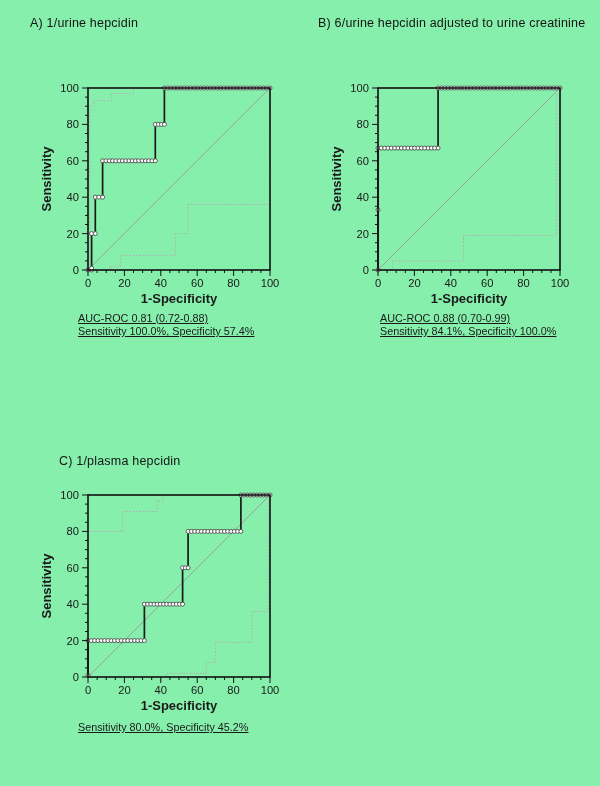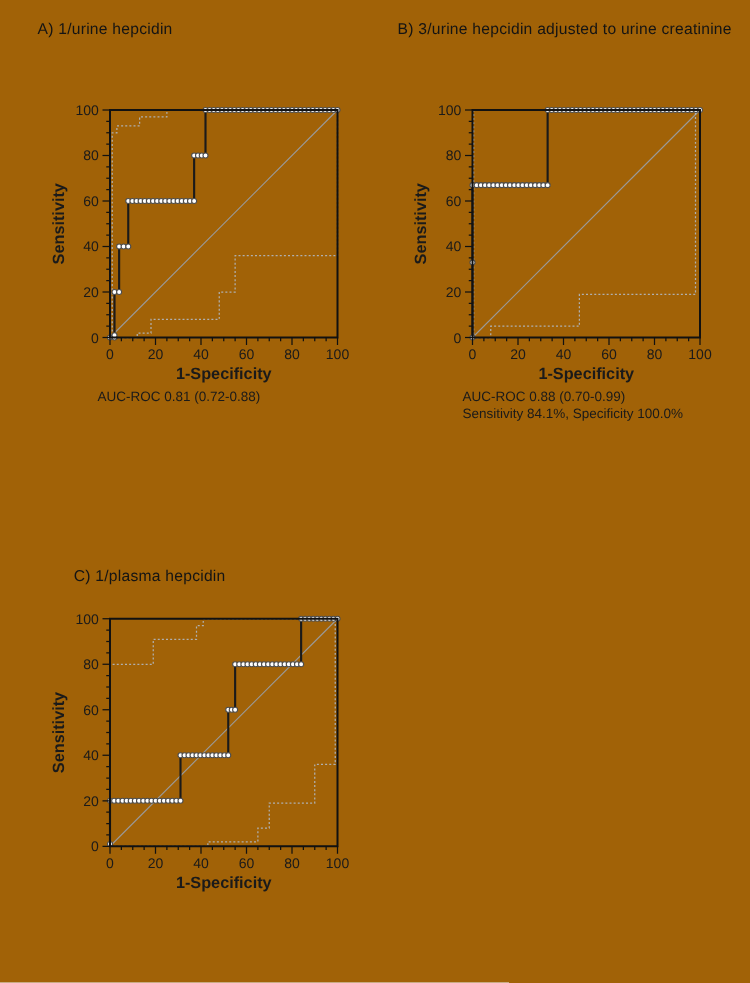--- a/index.html
+++ b/index.html
@@ -1,22 +1,22 @@
 <!DOCTYPE html>
 <html><head>
 <meta charset="utf-8">
 <style>
   html,body{margin:0;padding:0;background:#e8e8e8;}
   .page{
-    position:relative;width:600px;height:786px;background:#a16207;
+    position:relative;width:600px;height:786px;background:#86efac;
     font-family:"Liberation Sans",sans-serif;color:#111;overflow:hidden;
     margin:0 auto;
   }
   .panel-title{position:absolute;font-size:12.5px;letter-spacing:.2px;color:#141414;white-space:nowrap;}
-  .stats{position:absolute;font-size:10.8px;line-height:13.2px;color:#1a1a1a;white-space:nowrap;}
+  .stats{position:absolute;font-size:10.8px;line-height:13.2px;color:#1a1a1a;white-space:nowrap;text-decoration:underline;}
   svg.roc-svg{position:absolute;overflow:visible;}
 </style>
 </head>
 <body>
 
 <div class="page">
 
   <div class="panel-title" style="left:30px;top:16px">A) 1/urine hepcidin</div>
   <svg class="roc-svg" width="252" height="236" style="left:38px;top:80px">
       <polyline points="50.0,190.0 232.0,8.0" fill="none" stroke="#9a9a9a" stroke-width="0.9"></polyline>
@@ -144,23 +144,24 @@
         <text x="41" y="48.400000000000006" text-anchor="end">80</text>
         <text x="195.6" y="207" text-anchor="middle">80</text>
         <text x="41" y="12" text-anchor="end">100</text>
         <text x="232" y="207" text-anchor="middle">100</text>
       </g>
       <text x="0" y="0" text-anchor="middle" fill="#1a1a1a" font-size="13px" font-weight="bold" transform="translate(13,99) rotate(-90)">Sensitivity</text>
       <text x="141" y="223" text-anchor="middle" fill="#1a1a1a" font-size="13px" font-weight="bold">1-Specificity</text>
     </svg>
   <div class="stats" style="left:78px;top:312px">
     <div>AUC-ROC 0.81 (0.72-0.88)</div>
+    <div>Sensitivity 100.0%, Specificity 57.4%</div>
   </div>
 
-  <div class="panel-title" style="left:318px;top:16px">B) 3/urine hepcidin adjusted to urine creatinine</div>
+  <div class="panel-title" style="left:318px;top:16px">B) 6/urine hepcidin adjusted to urine creatinine</div>
   <svg class="roc-svg" width="252" height="236" style="left:328px;top:80px">
       <polyline points="50.0,190.0 232.0,8.0" fill="none" stroke="#9a9a9a" stroke-width="0.9"></polyline>
       <polyline points="50.0,190.0 64.6,190.0 64.6,180.9 135.5,180.9 135.5,155.4 228.4,155.4 228.4,8.0" fill="none" stroke="#b0b0b0" stroke-width="1" stroke-dasharray="1.6,1.7"></polyline>
       <polyline points="50.0,190.0 50.9,190.0 50.9,8.0 232.0,8.0" fill="none" stroke="#b0b0b0" stroke-width="1" stroke-dasharray="1.6,1.7"></polyline>
       <polyline points="50.0,190.0 50.0,129.9 50.0,68.1 110.1,68.1 110.1,8.0 232.0,8.0" fill="none" stroke="#1a1a1a" stroke-width="1.7" stroke-linejoin="miter"></polyline>
       <g>
         <circle cx="50.0" cy="68.1" r="2" fill="#ffffff" stroke="#4d4d4d" stroke-width="0.9"></circle>
         <circle cx="53.3" cy="68.1" r="2" fill="#ffffff" stroke="#4d4d4d" stroke-width="0.9"></circle>
         <circle cx="56.7" cy="68.1" r="2" fill="#ffffff" stroke="#4d4d4d" stroke-width="0.9"></circle>
         <circle cx="60.0" cy="68.1" r="2" fill="#ffffff" stroke="#4d4d4d" stroke-width="0.9"></circle>
@@ -275,21 +276,21 @@
         <text x="41" y="84.8" text-anchor="end">60</text>
         <text x="159.2" y="207" text-anchor="middle">60</text>
         <text x="41" y="48.400000000000006" text-anchor="end">80</text>
         <text x="195.6" y="207" text-anchor="middle">80</text>
         <text x="41" y="12" text-anchor="end">100</text>
         <text x="232" y="207" text-anchor="middle">100</text>
       </g>
       <text x="0" y="0" text-anchor="middle" fill="#1a1a1a" font-size="13px" font-weight="bold" transform="translate(13,99) rotate(-90)">Sensitivity</text>
       <text x="141" y="223" text-anchor="middle" fill="#1a1a1a" font-size="13px" font-weight="bold">1-Specificity</text>
     </svg>
-  <div class="stats" style="left:370px;top:312px">
+  <div class="stats" style="left:380px;top:312px">
     <div>AUC-ROC 0.88 (0.70-0.99)</div>
     <div>Sensitivity 84.1%, Specificity 100.0%</div>
   </div>
 
   <div class="panel-title" style="left:59px;top:454px">C) 1/plasma hepcidin</div>
   <svg class="roc-svg" width="252" height="236" style="left:38px;top:487px">
       <polyline points="50.0,190.0 232.0,8.0" fill="none" stroke="#9a9a9a" stroke-width="0.9"></polyline>
       <polyline points="50.0,190.0 128.3,190.0 128.3,186.4 168.3,186.4 168.3,175.4 177.4,175.4 177.4,155.4 213.8,155.4 213.8,124.5 230.2,124.5 230.2,8.0" fill="none" stroke="#b0b0b0" stroke-width="1" stroke-dasharray="1.6,1.7"></polyline>
       <polyline points="50.0,75.3 50.0,44.4 84.6,44.4 84.6,24.4 119.2,24.4 119.2,13.5 124.6,13.5 124.6,8.0 232.0,8.0" fill="none" stroke="#b0b0b0" stroke-width="1" stroke-dasharray="1.6,1.7"></polyline>
       <polyline points="50.0,190.0 50.0,153.6 106.4,153.6 106.4,117.2 144.6,117.2 144.6,80.8 150.1,80.8 150.1,44.4 202.9,44.4 202.9,8.0 232.0,8.0" fill="none" stroke="#1a1a1a" stroke-width="1.7" stroke-linejoin="miter"></polyline>
@@ -413,15 +414,16 @@
         <text x="159.2" y="207" text-anchor="middle">60</text>
         <text x="41" y="48.400000000000006" text-anchor="end">80</text>
         <text x="195.6" y="207" text-anchor="middle">80</text>
         <text x="41" y="12" text-anchor="end">100</text>
         <text x="232" y="207" text-anchor="middle">100</text>
       </g>
       <text x="0" y="0" text-anchor="middle" fill="#1a1a1a" font-size="13px" font-weight="bold" transform="translate(13,99) rotate(-90)">Sensitivity</text>
       <text x="141" y="223" text-anchor="middle" fill="#1a1a1a" font-size="13px" font-weight="bold">1-Specificity</text>
     </svg>
   <div class="stats" style="left:78px;top:721px">
+    <div>Sensitivity 80.0%, Specificity 45.2%</div>
   </div>
 
 </div>
 
 </body></html>

